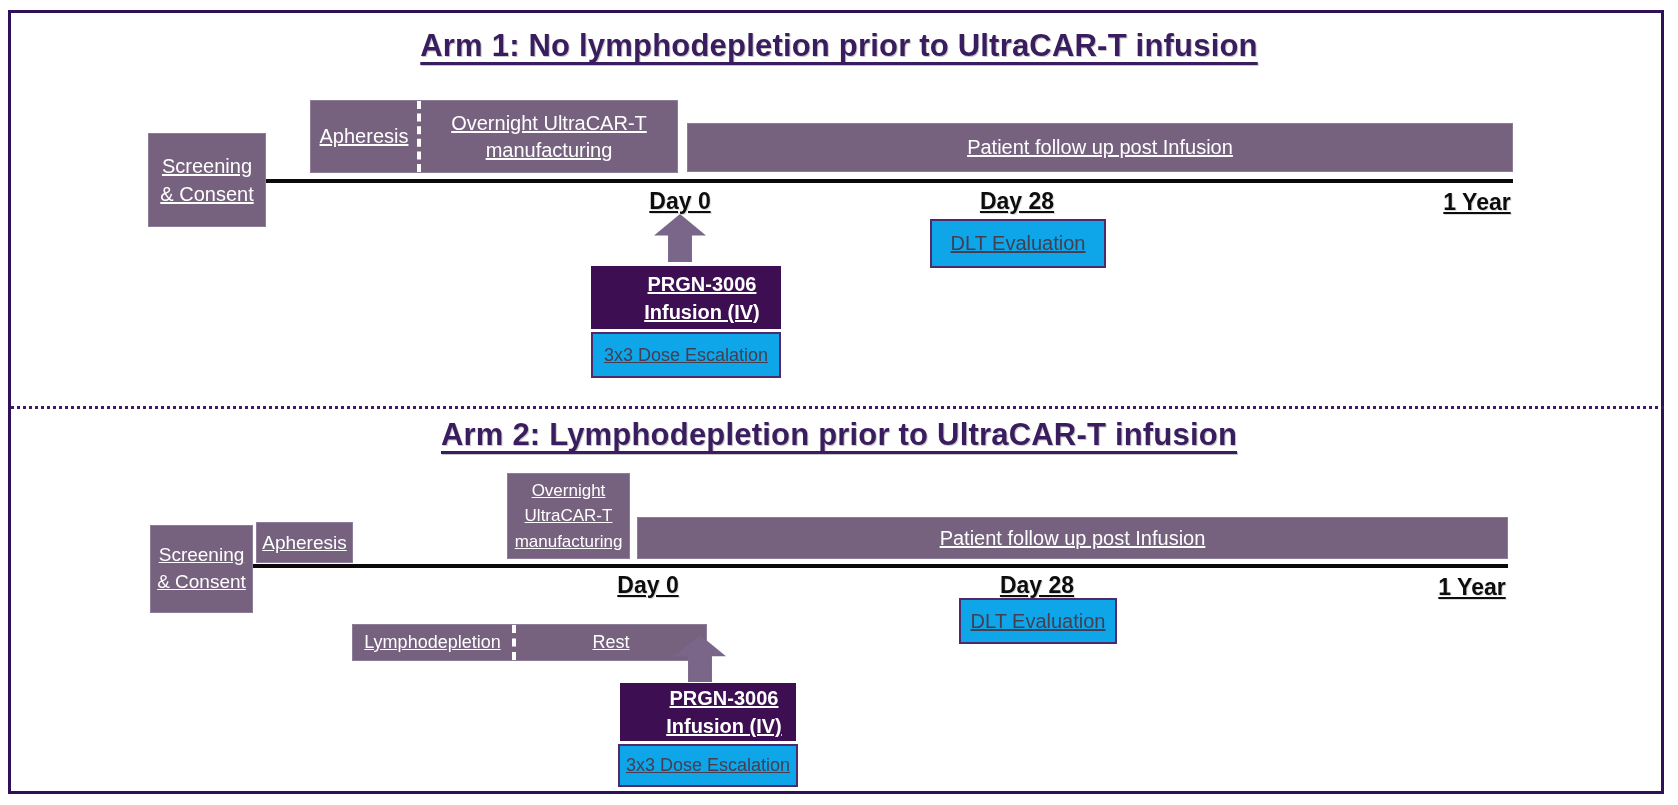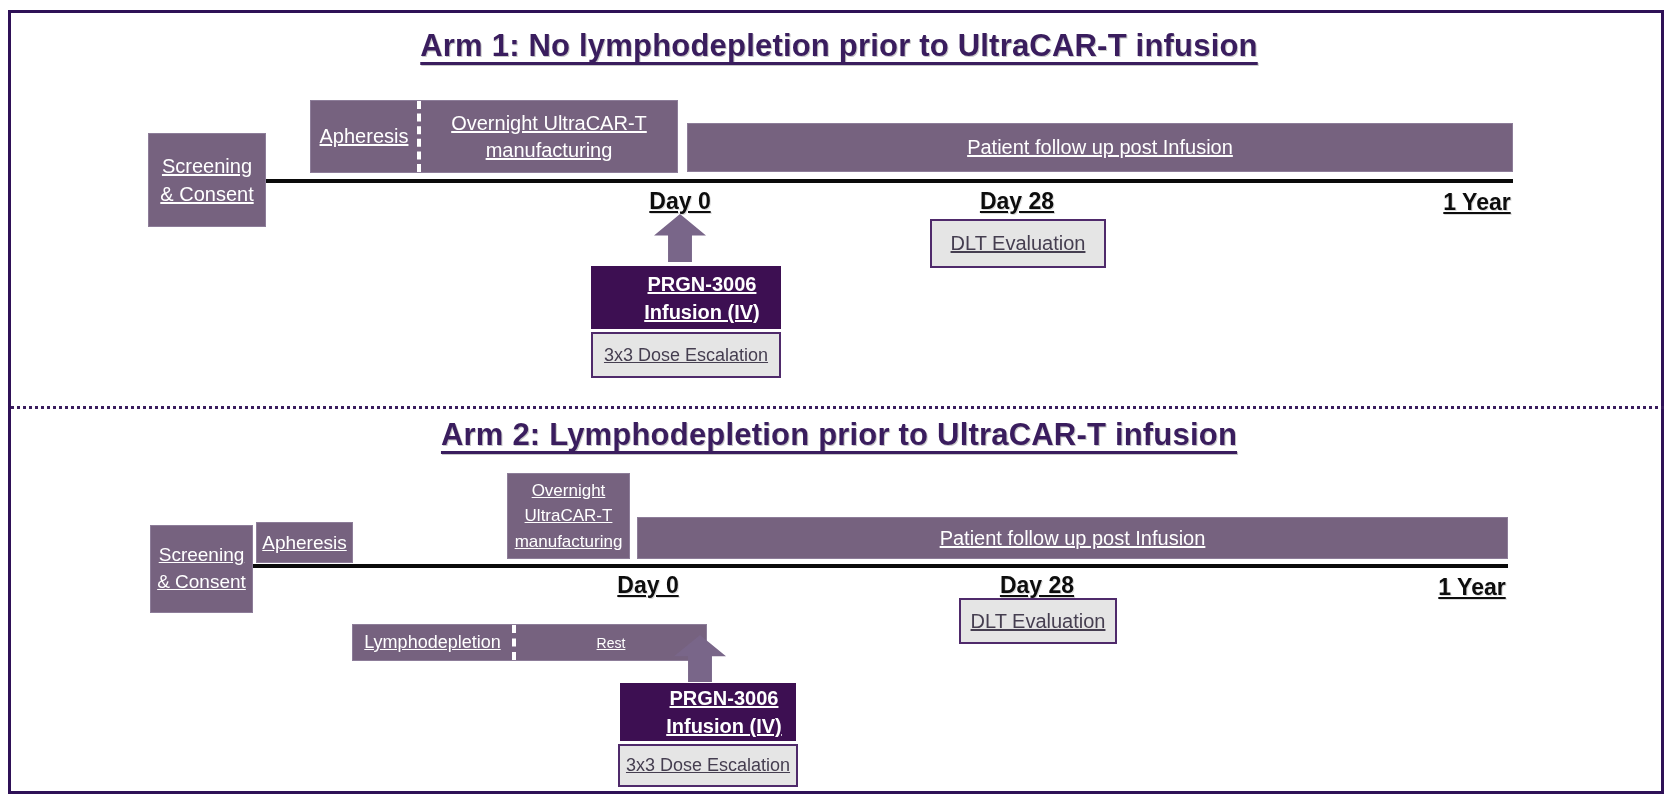--- a/index.html
+++ b/index.html
@@ -45,21 +45,21 @@
     font-size:23px;font-weight:bold;color:#0d0d0d;text-align:center;
     text-shadow:1px 1px 0 #dadada;white-space:nowrap;
     transform:translateX(-50%);
   }
   .darkbox{
     background:var(--dark-purple-box);
     color:#ffffff;font-weight:bold;font-size:20px;line-height:1.4;
     display:flex;align-items:center;justify-content:center;text-align:center;padding-left:32px;
   }
   .outlinebox{
-    background:#e5e5e5;border:2px solid var(--outline-border);
+    background:#0ea5e9;border:2px solid var(--outline-border);
     color:var(--outline-text);
     display:flex;align-items:center;justify-content:center;text-align:left;
   }
   .arrow{
     background:var(--arrow-purple);
     clip-path:polygon(50% 0%,100% 45%,73% 45%,73% 100%,27% 100%,27% 45%,0% 45%);
   }
   .divider{
     left:11px;top:406px;width:1653px;height:0;
     border-top:3px dotted var(--title-purple);
@@ -127,21 +127,21 @@
   <div class="abs tick" style="left:648px;top:572px;">Day 0</div>
   <div class="abs tick" style="left:1037px;top:572px;">Day 28</div>
   <div class="abs tick" style="left:1472px;top:574px;">1 Year</div>
 
   <div class="abs pbox pbar" style="left:352px;top:624px;width:355px;height:37px;">
     <div class="seg" style="width:159px;">
       <span style="font-size:18px;">Lymphodepletion</span>
     </div>
     <div class="vdash"></div>
     <div class="seg" style="flex:1;">
-      <span style="font-size:14px;">Rest</span>
+      <span style="font-size:18px;">Rest</span>
     </div>
   </div>
 
   <div class="abs outlinebox" style="left:959px;top:598px;width:158px;height:46px;font-size:20px;">DLT Evaluation</div>
 
   <div class="abs arrow" style="left:674px;top:635px;width:52px;height:47px;"></div>
   <div class="abs darkbox pre" style="left:620px;top:683px;width:176px;height:58px;">PRGN-3006
 Infusion (IV)</div>
   <div class="abs outlinebox" style="left:618px;top:744px;width:180px;height:43px;font-size:18px;">3x3 Dose Escalation</div>
 

